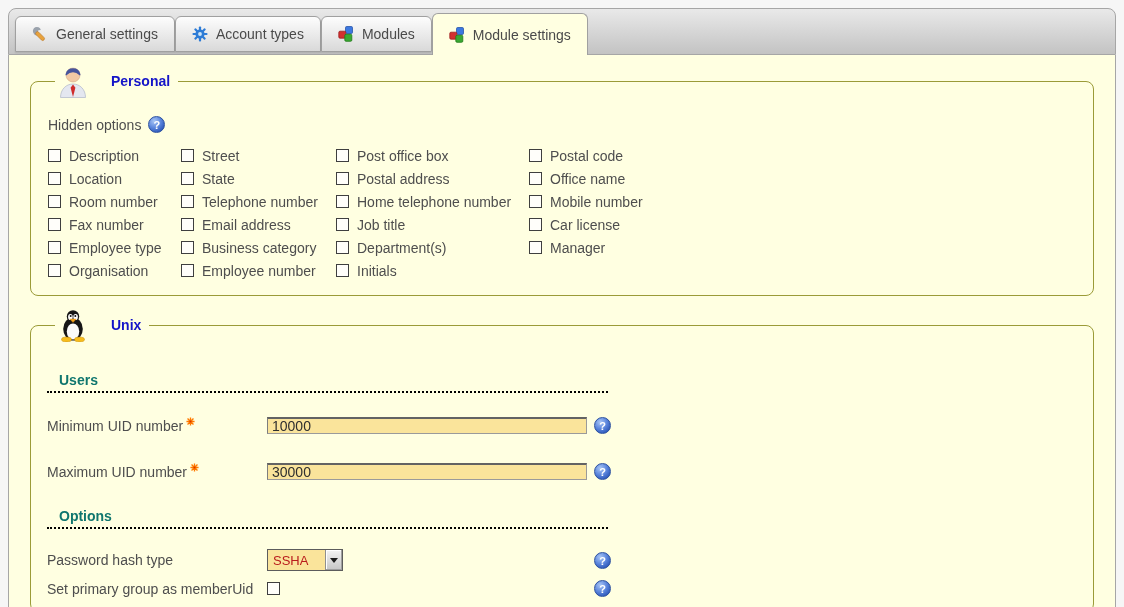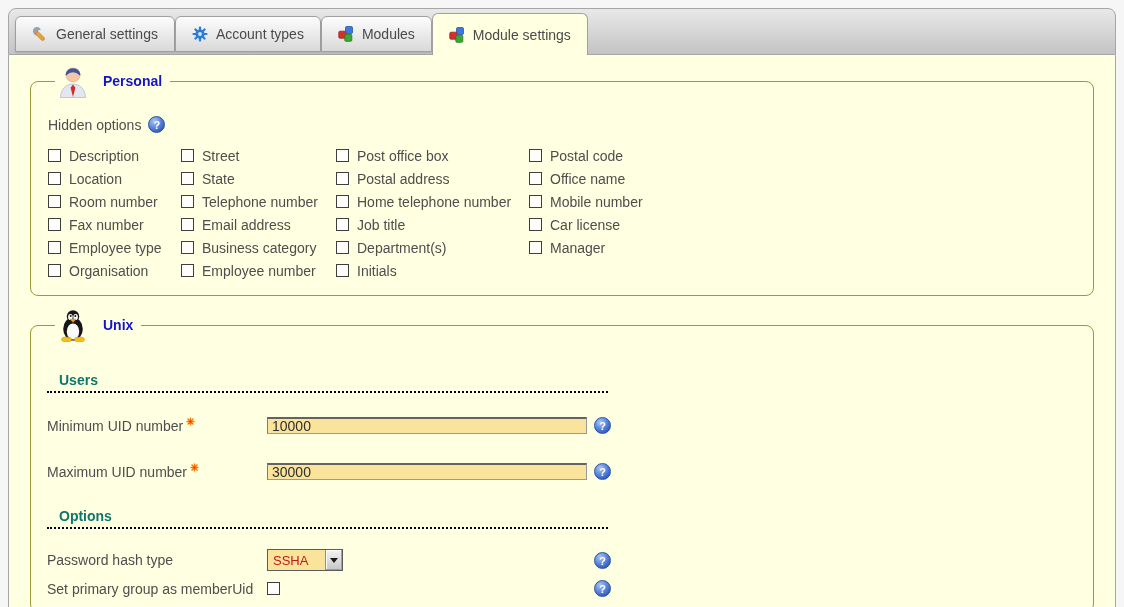--- a/index.html
+++ b/index.html
@@ -56,21 +56,21 @@
     overflow: hidden;
   }
   fieldset {
     border: 1px solid #9b9b38;
     border-radius: 8px;
     padding: 0 16px 12px 16px;
   }
   legend {
     display: flex;
     align-items: center;
-    gap: 14px;
+    gap: 22px;
     margin-left: 8px;
     padding: 0 8px 0 2px;
   }
   .legend-text { color: #1414c8; font-weight: bold; font-size: 14px; }
   .licon { width: 32px; height: 34px; }
 
   
   .hidden-options-row {
     display: flex; align-items: center; gap: 7px;
     margin: 18px 0 12px 1px; font-size: 14px;

